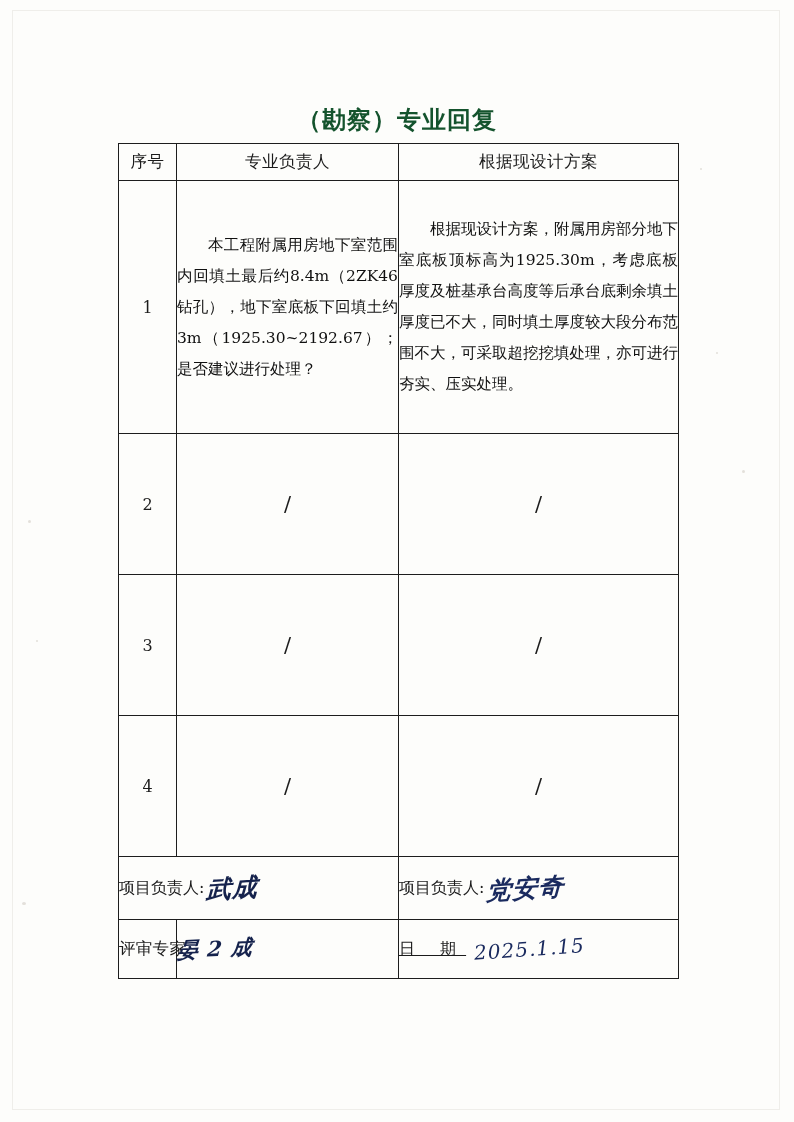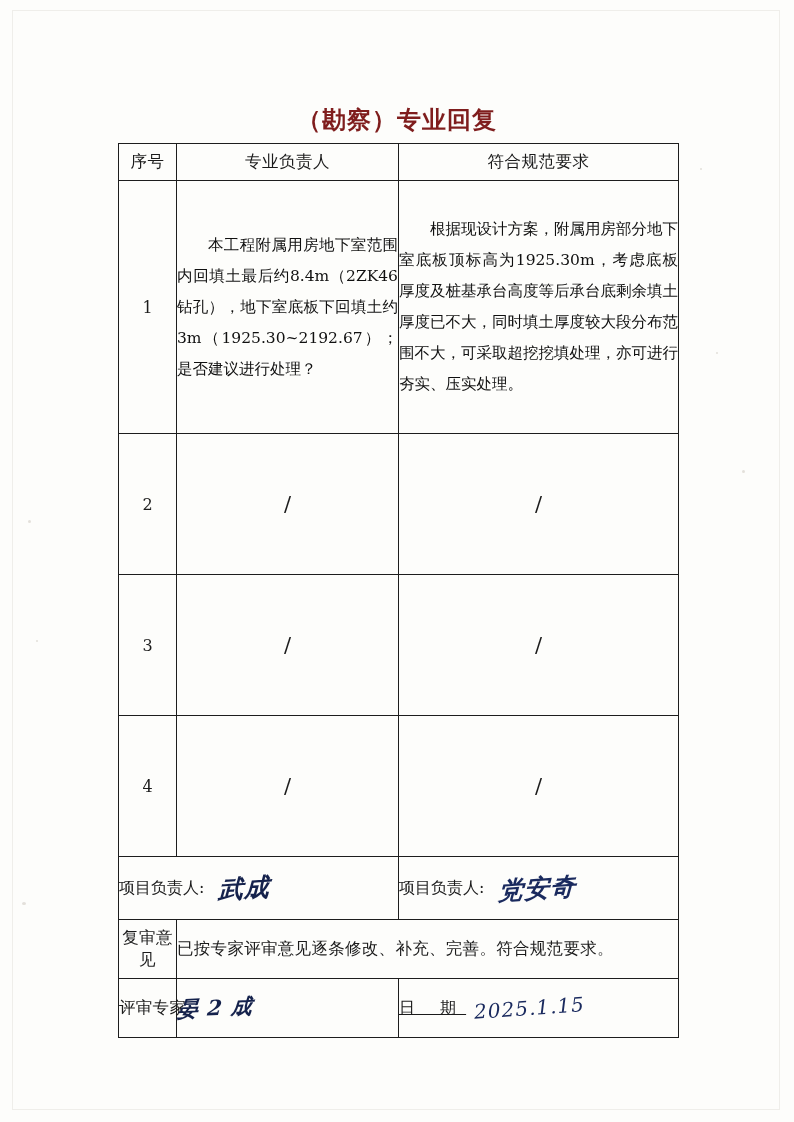--- a/index.html
+++ b/index.html
@@ -40,21 +40,21 @@
   .doc-title {
     position: absolute;
     top: 104px;
     left: 0;
     width: 100%;
     text-align: center;
     font-size: 24px;
     letter-spacing: 1px;
     font-family: "DejaVu Serif", serif;
     font-weight: 600;
-    color: #7f1d1d;
+    color: #14532d;
   }
 
   table.main {
     position: absolute;
     left: 118px;
     top: 143px;
     width: 560px;
     border-collapse: collapse;
     table-layout: fixed;
   }
@@ -102,21 +102,21 @@
   .row-tall-1 td { height: 252px; vertical-align: top; }
   .row-blank td { height: 140px; }
 
   .sig-row td {
     height: 62px;
     padding: 0 12px;
   }
   .sig-inner {
     display: flex;
     align-items: center;
-    gap: 14px;
+    gap: 2px;
     height: 62px;
     position: relative;
   }
   .sig-label {
     font-size: 16px;
     font-family: "DejaVu Serif", serif;
     white-space: nowrap;
   }
   .handwriting {
     font-family: "DejaVu Serif", serif;
@@ -185,21 +185,21 @@
   <table class="main">
     <colgroup>
       <col class="col-no">
       <col class="col-op">
       <col class="col-rep">
     </colgroup>
     <thead>
       <tr>
         <th class="hdr-cell">序号</th>
         <th class="hdr-cell">专业负责人</th>
-        <th class="hdr-cell">符合规范要求</th>
+        <th class="hdr-cell">根据现设计方案</th>
       </tr>
     </thead>
     <tbody>
       <tr class="row-tall-1">
         <td class="no-cell" style="vertical-align:middle;">1</td>
         <td class="body-cell">
           <p>本工程附属用房地下室范围内回填土最后约8.4m（2ZK46钻孔），地下室底板下回填土约 3m（1925.30~2192.67）；是否建议进行处理？</p>
         </td>
         <td class="body-cell">
           <p>根据现设计方案，附属用房部分地下室底板顶标高为1925.30m，考虑底板厚度及桩基承台高度等后承台底剩余填土厚度已不大，同时填土厚度较大段分布范围不大，可采取超挖挖填处理，亦可进行夯实、压实处理。</p>
@@ -229,28 +229,20 @@
           </div>
         </td>
         <td>
           <div class="sig-inner">
             <span class="sig-label">项目负责人:</span>
             <span class="handwriting blue">党安奇</span>
           </div>
         </td>
       </tr>
 
-      <tr class="review-row">
-        <td>
-          <div class="review-text" style="text-align:center;">复审意见</div>
-        </td>
-        <td colspan="2" class="cell-pad-left">
-          <div class="review-text">已按专家评审意见逐条修改、补充、完善。符合规范要求。</div>
-        </td>
-      </tr>
 
       <tr class="expert-row">
         <td>
           <div class="review-text nowrap" style="text-align:center;">评审专家</div>
         </td>
         <td>
           <div class="expert-inner">
             <span class="handwriting small">晏 2 成</span>
           </div>
         </td>

